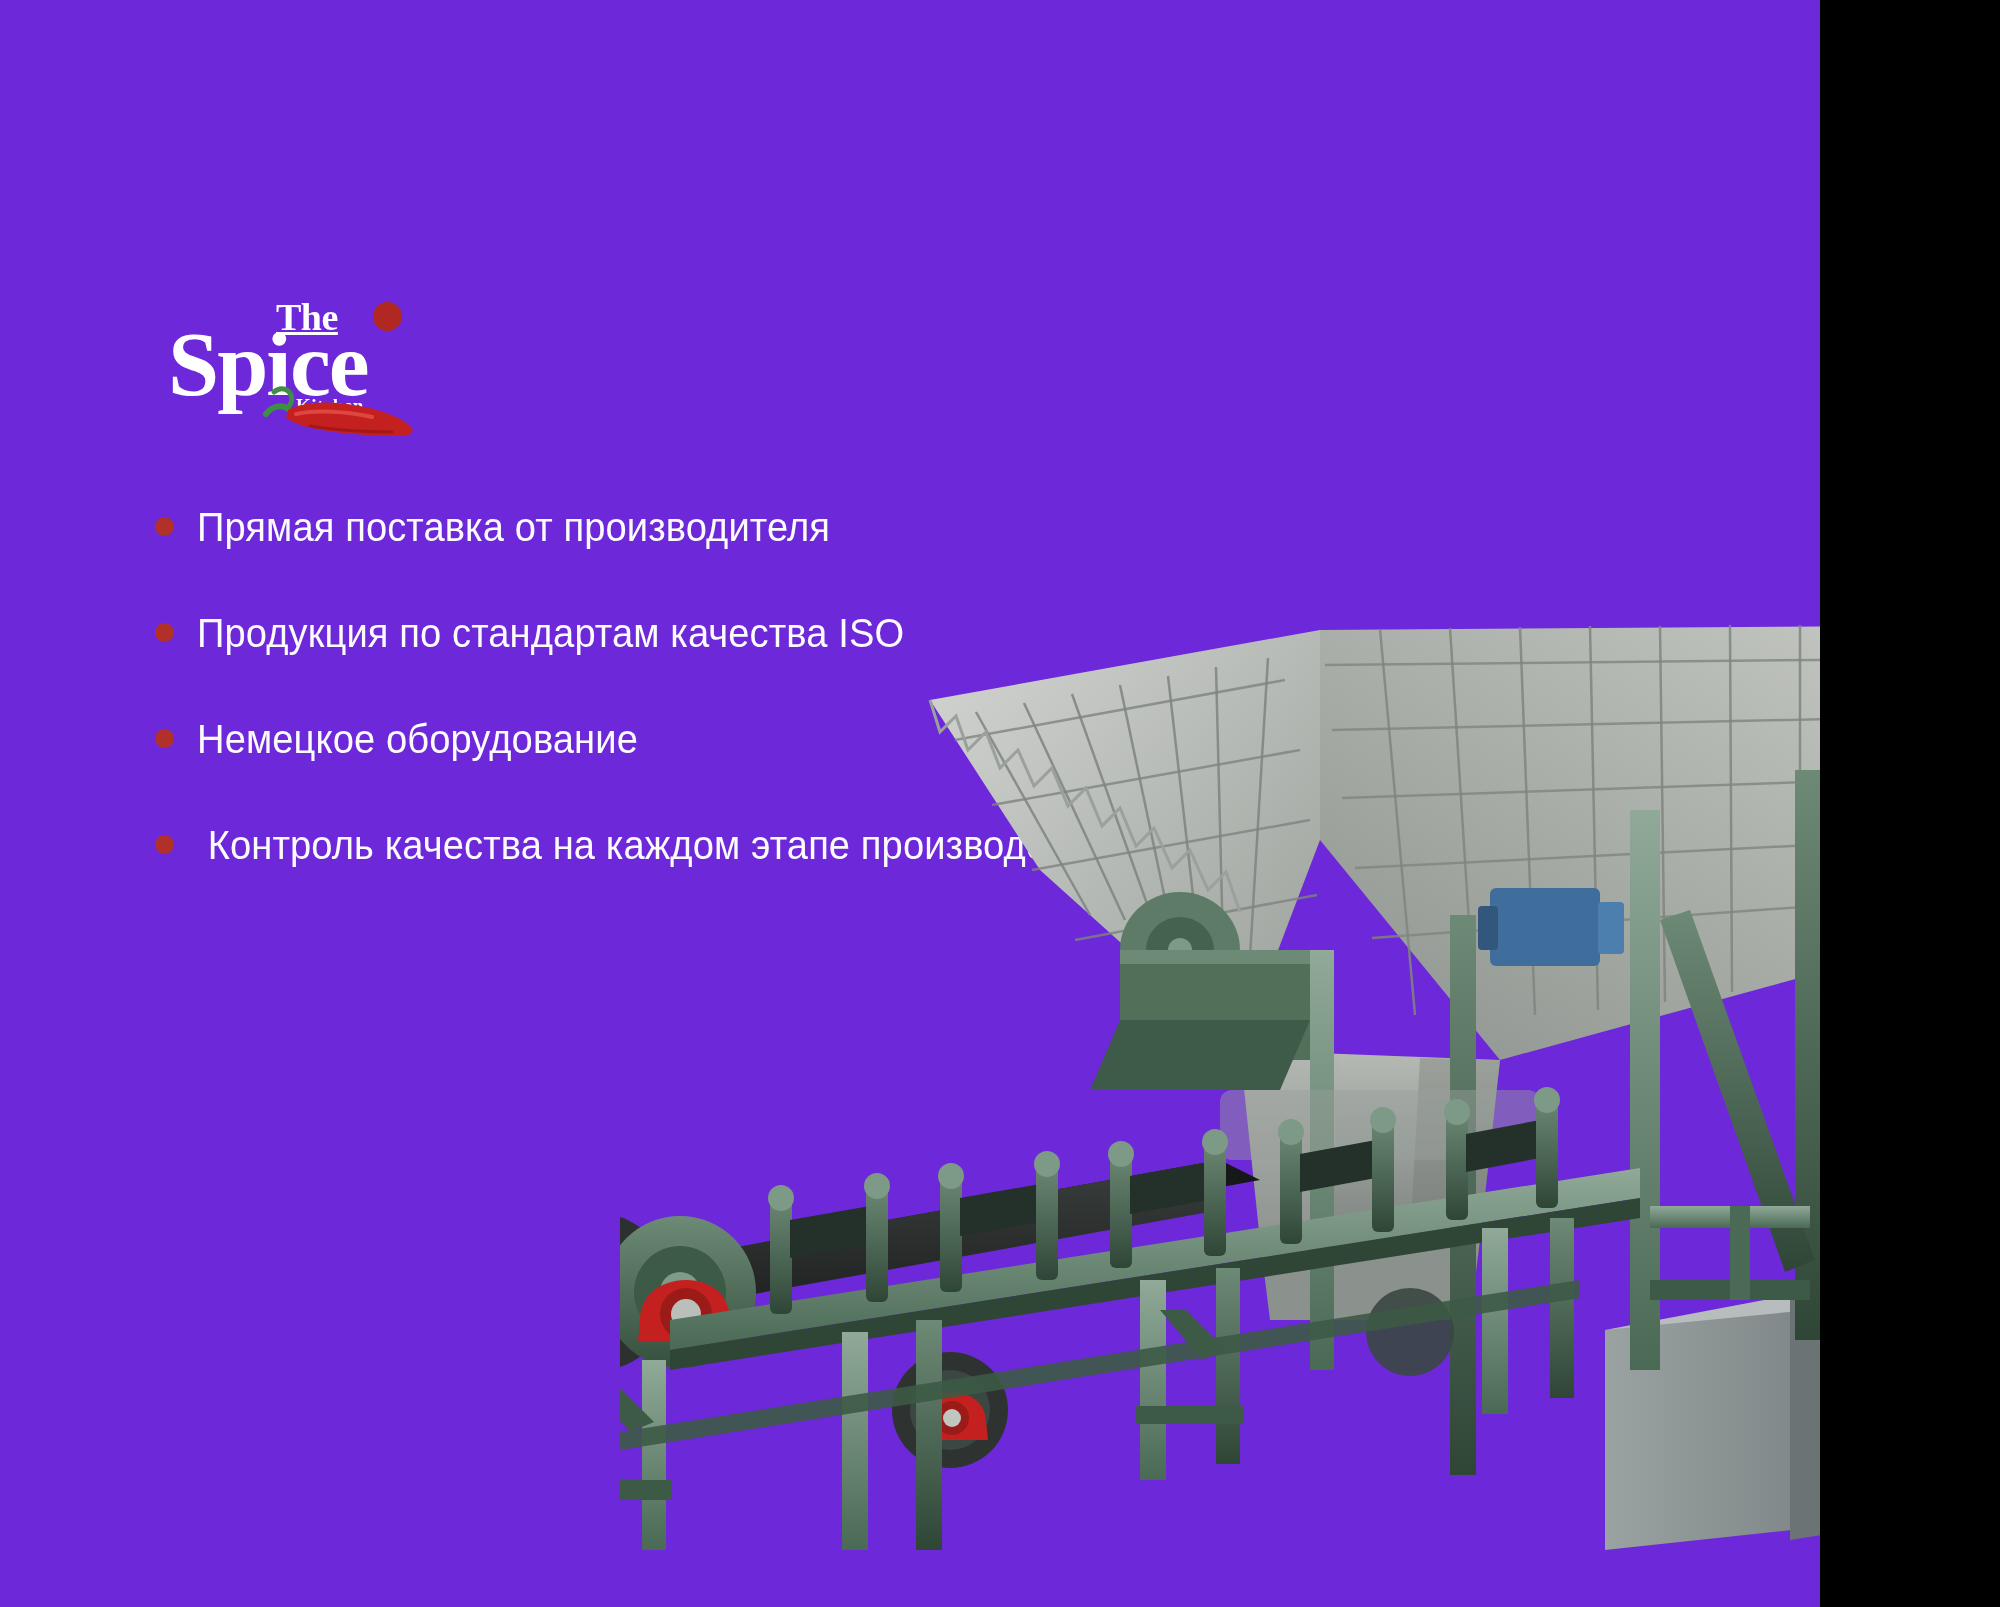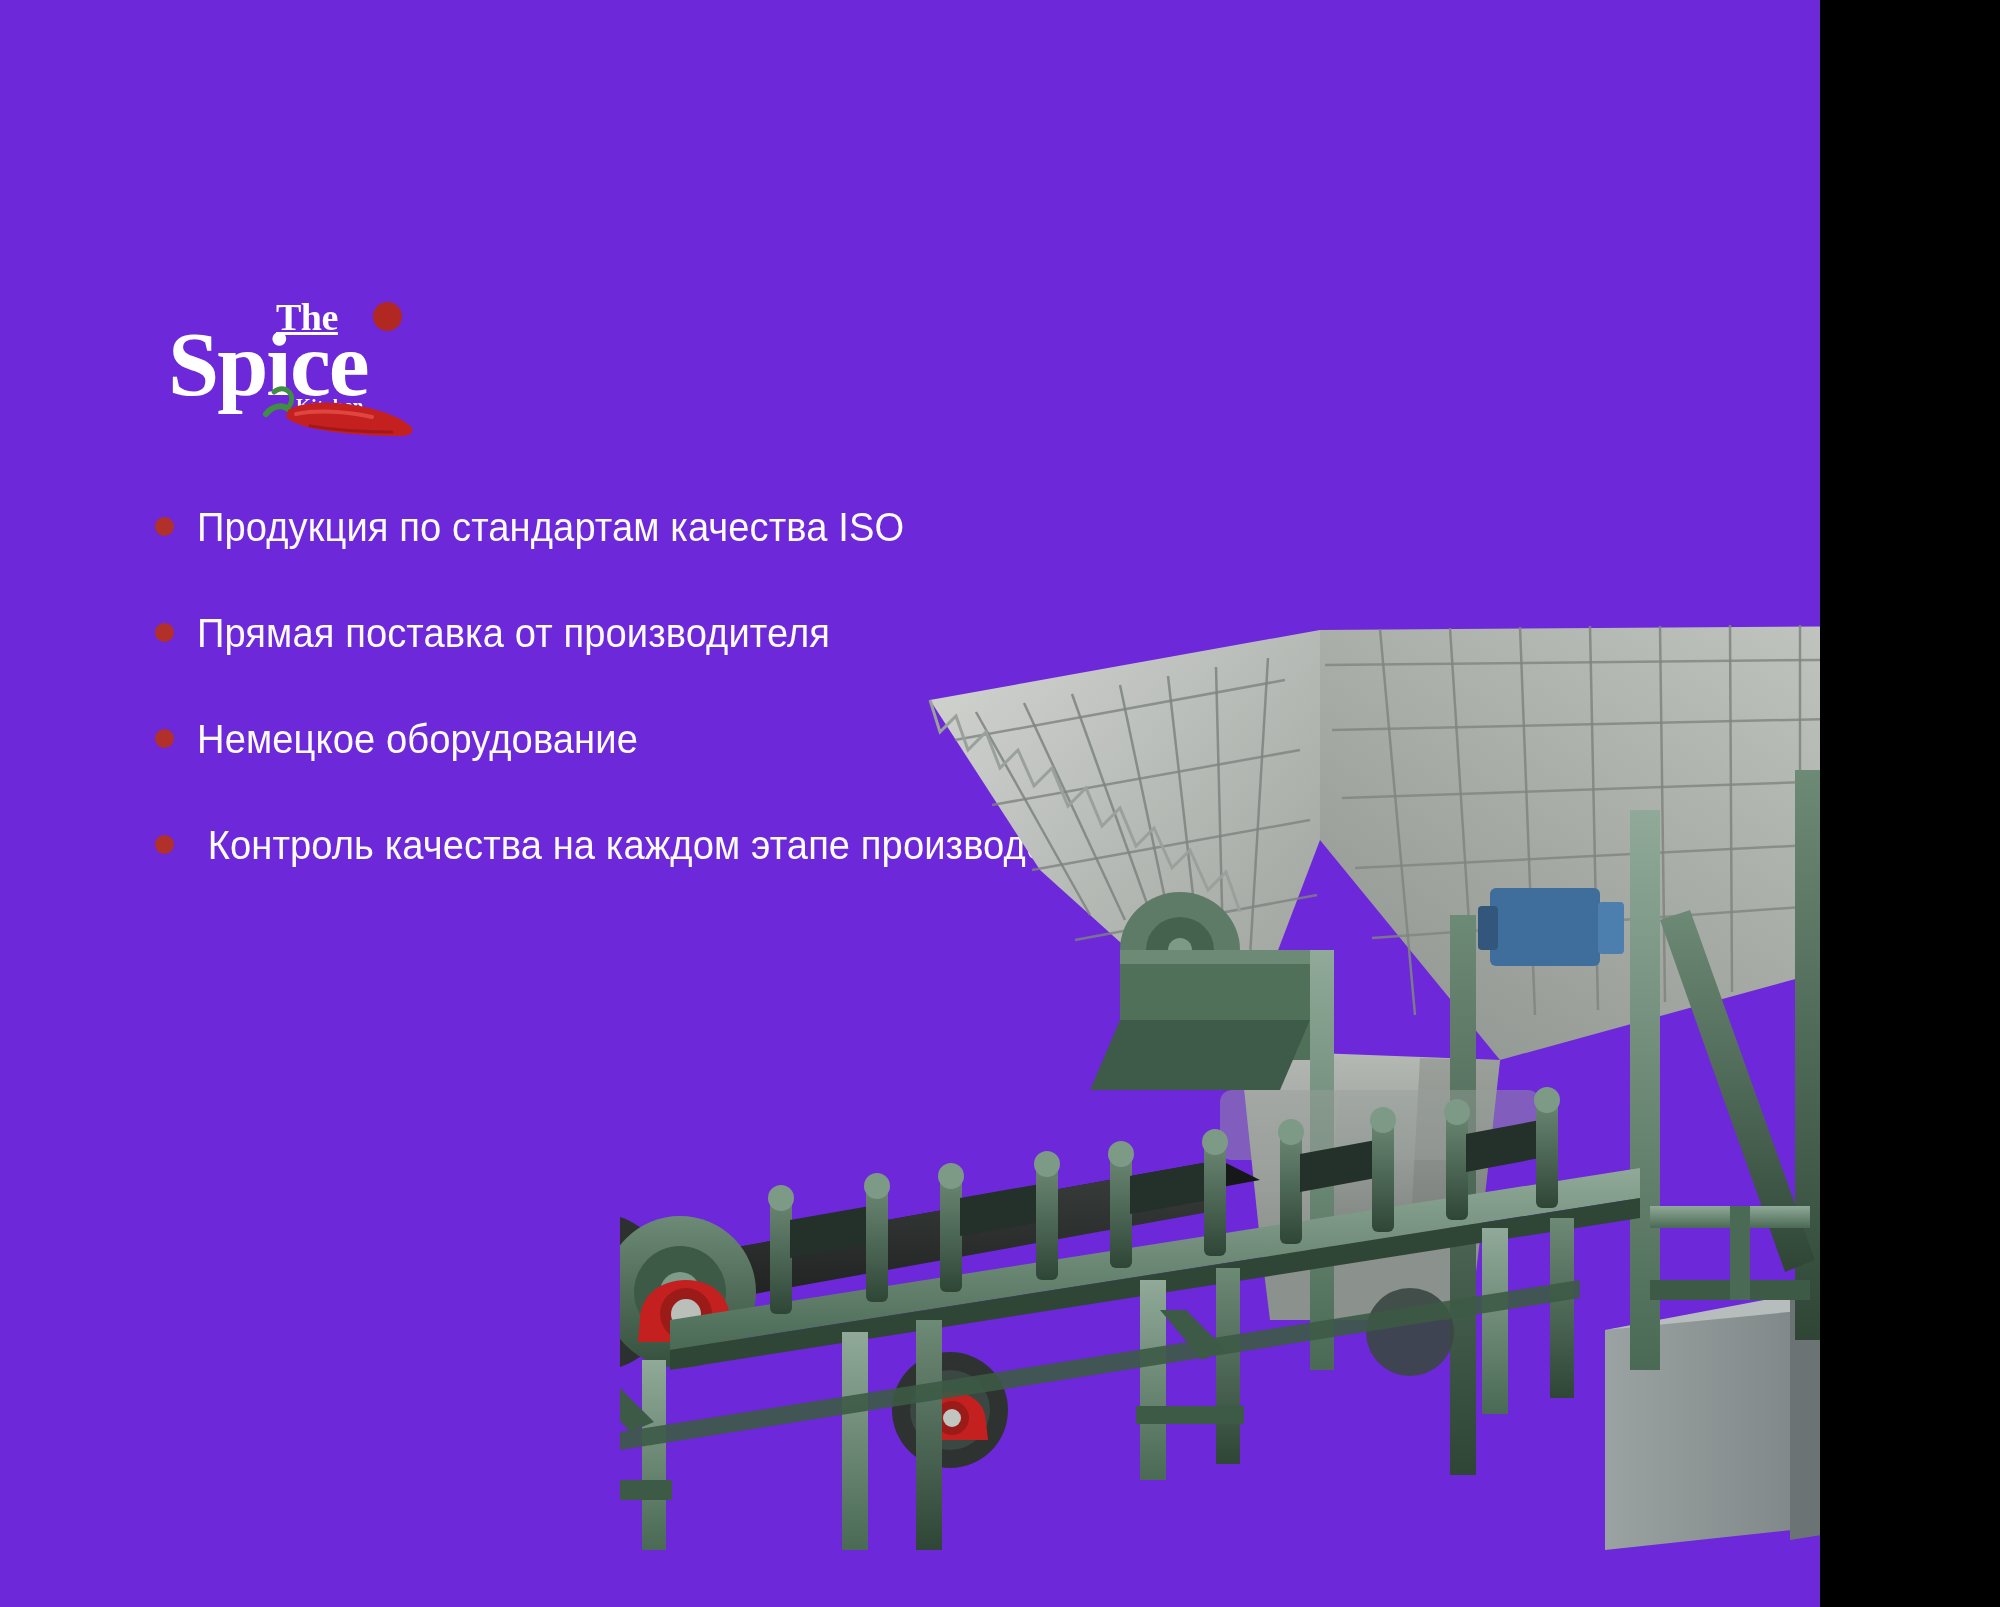--- a/index.html
+++ b/index.html
@@ -140,26 +140,26 @@
                C68 43, 54 38, 50 33 Z" fill="#c4201f"></path>
       <path d="M60 30 C80 26, 110 27, 136 33" stroke="#e8534c" stroke-width="4" fill="none" stroke-linecap="round" opacity="0.75"></path>
       <path d="M74 42 C98 46, 130 48, 156 48" stroke="#8d1412" stroke-width="3" fill="none" stroke-linecap="round" opacity="0.6"></path>
     </svg>
   </div>
 
   <div id="bullets">
 
     <div class="bullet-row">
       <span class="bullet-dot"></span>
-      <span class="bullet-text">Продукция по стандартам качества ISO</span>
+      <span class="bullet-text">Прямая поставка от производителя</span>
     </div>
 
     <div class="bullet-row">
       <span class="bullet-dot"></span>
-      <span class="bullet-text">Прямая поставка от производителя</span>
+      <span class="bullet-text">Продукция по стандартам качества ISO</span>
     </div>
 
     <div class="bullet-row">
       <span class="bullet-dot"></span>
       <span class="bullet-text">Немецкое оборудование</span>
     </div>
 
     <div class="bullet-row">
       <span class="bullet-dot"></span>
       <span class="bullet-text"> Контроль качества на каждом этапе производства</span>

